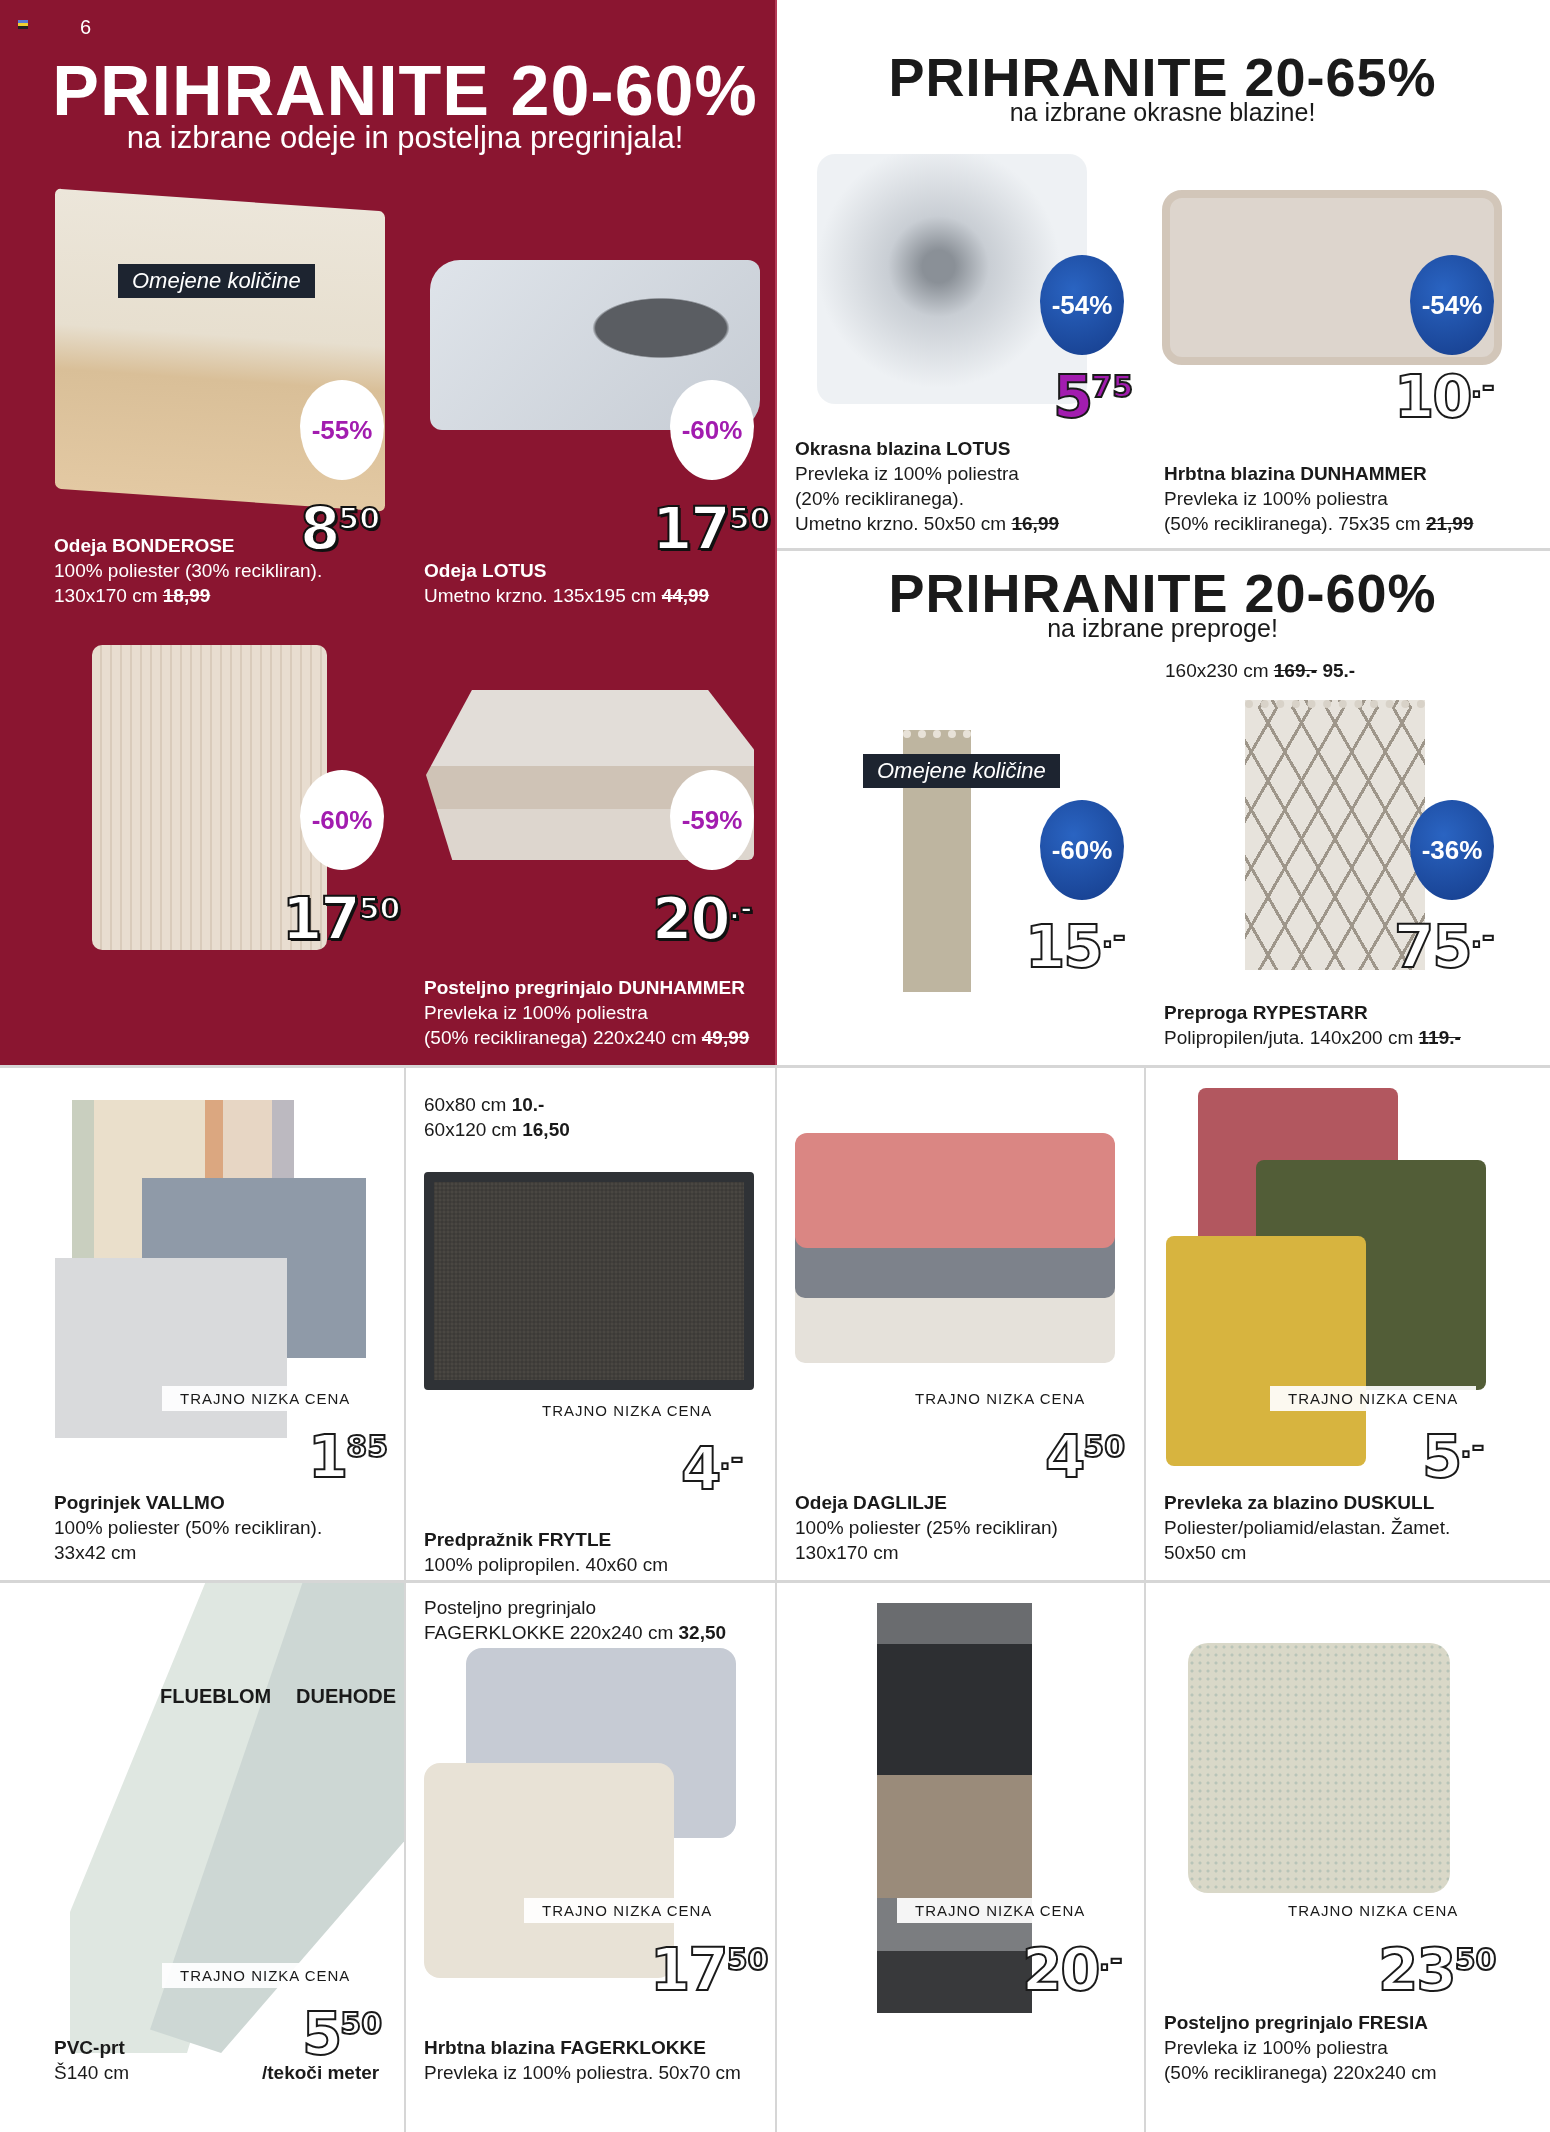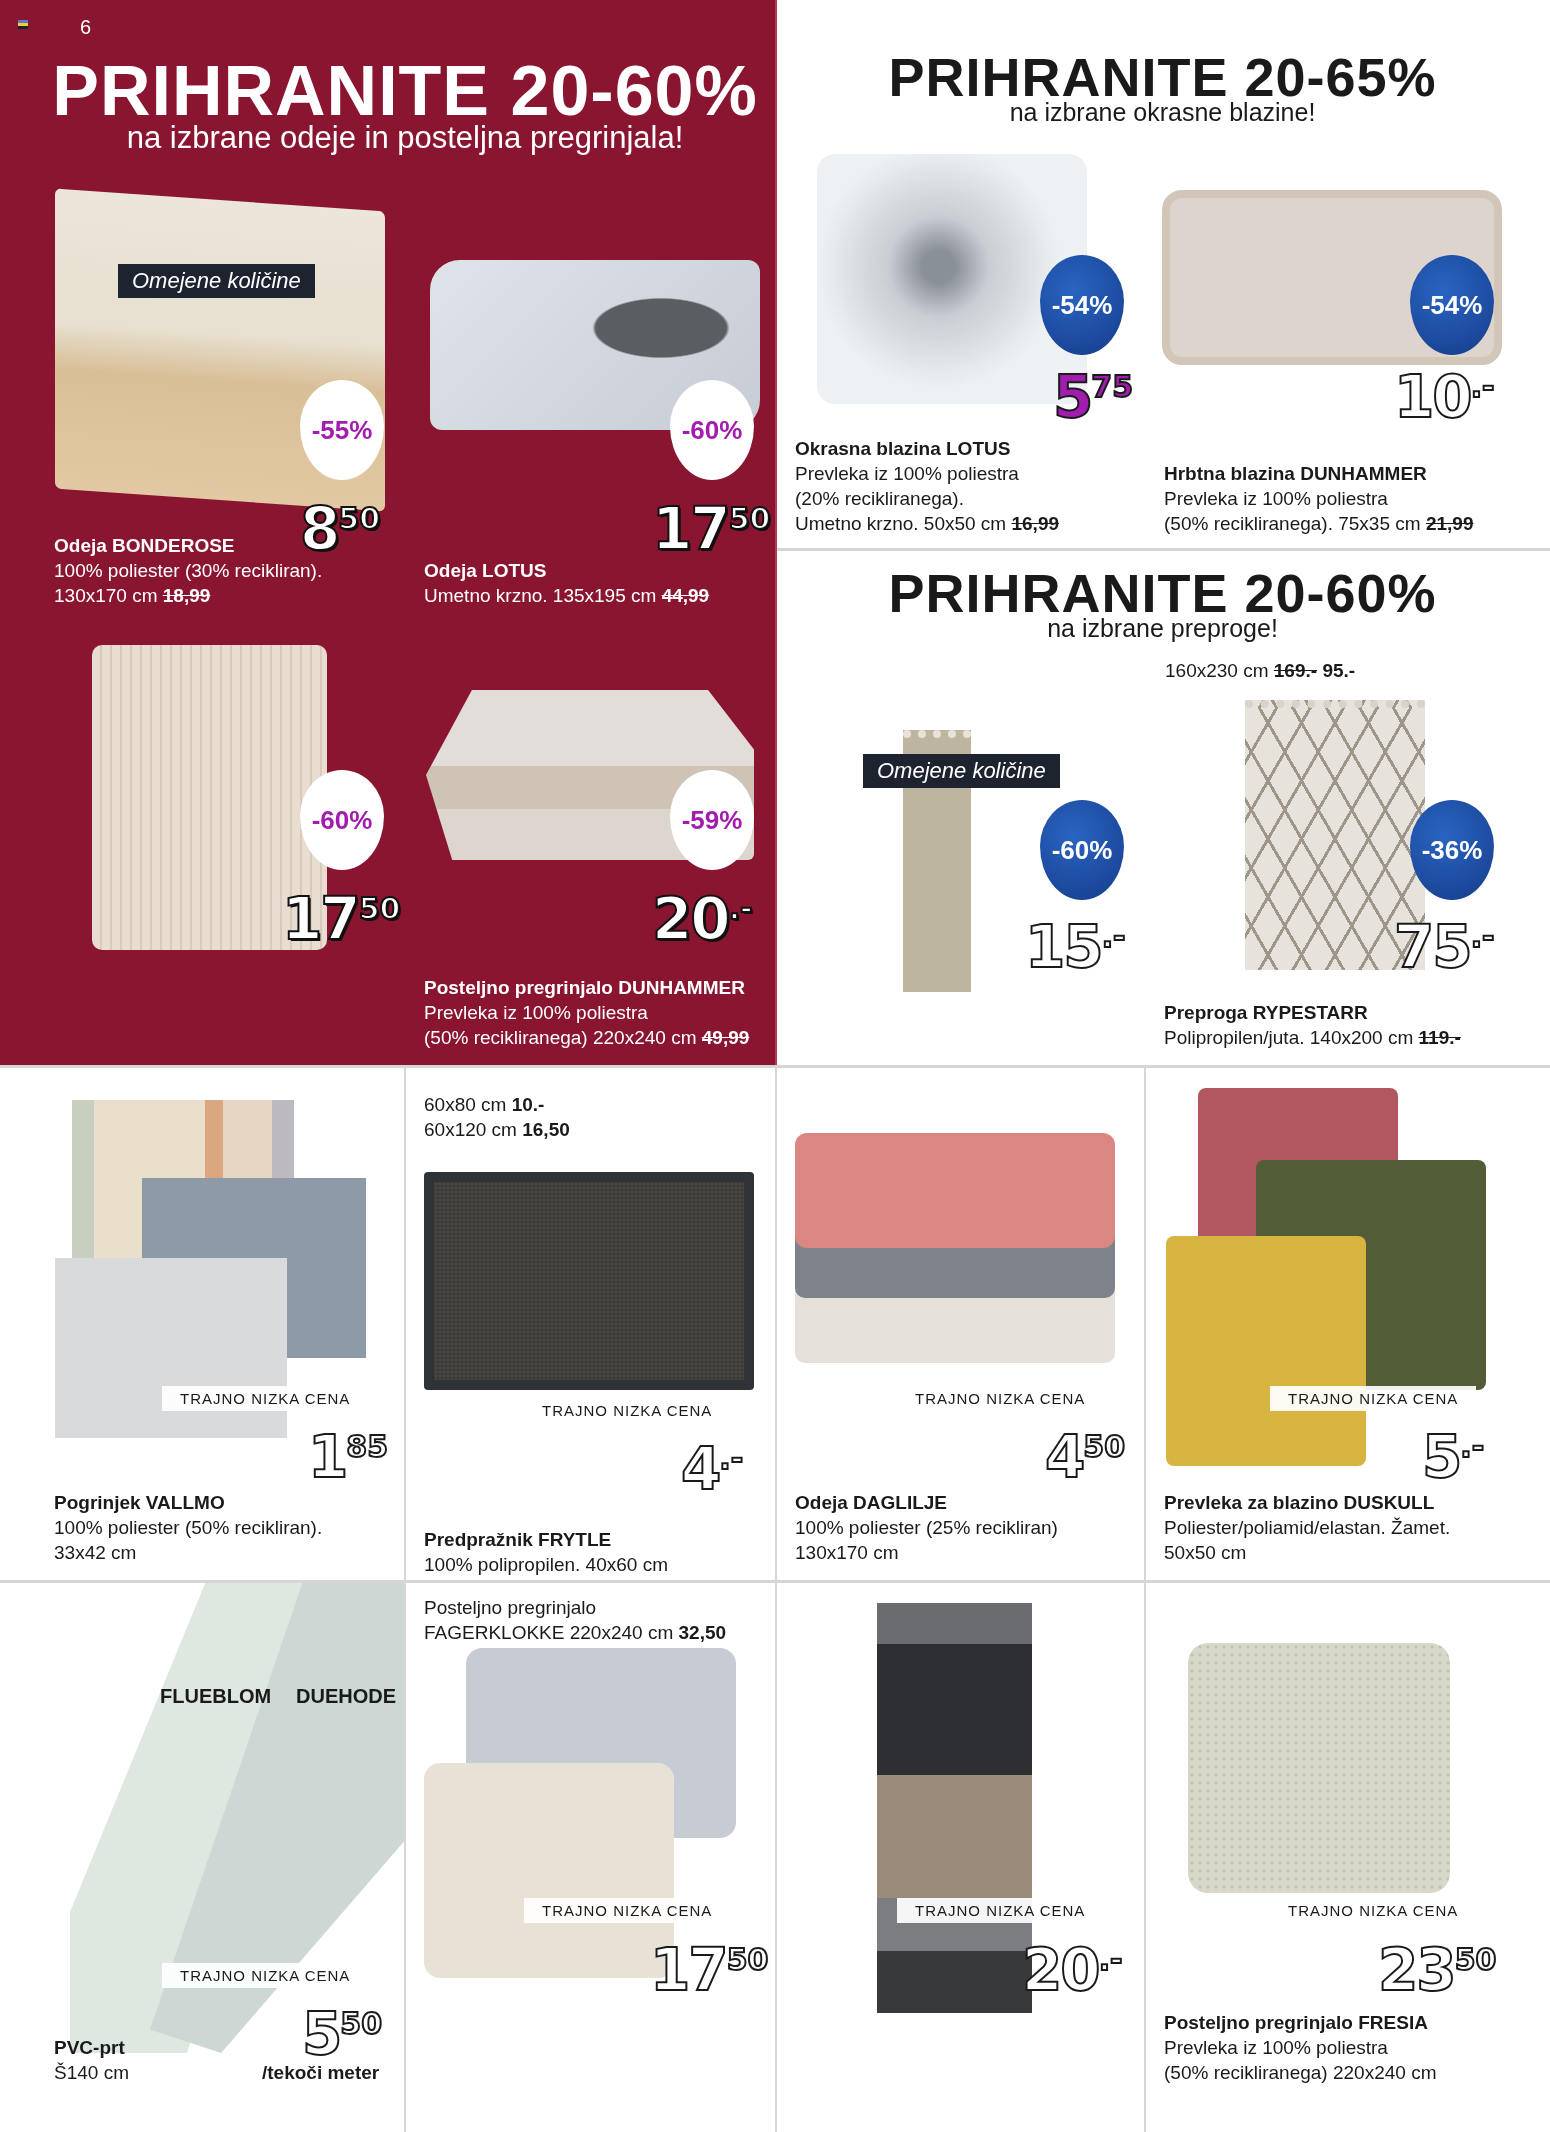--- a/index.html
+++ b/index.html
@@ -215,20 +215,24 @@
   <div class="abs pname" style="left:262px;top:477px">/tekoči meter</div>
 </div>
 
 <div class="abs" style="left:406px;top:1583px;width:369px;height:549px">
   <div class="abs pdesc" style="left:18px;top:12px">Posteljno pregrinjalo</div>
   <div class="abs pdesc" style="left:18px;top:37px"><span>FAGERKLOKKE 220x240 cm</span> <b>32,50</b></div>
   <div class="abs" style="left:60px;top:65px;width:270px;height:190px;background:#c6cbd4;border-radius:16px"></div>
   <div class="abs" style="left:18px;top:180px;width:250px;height:215px;background:#e8e2d6;border-radius:16px"></div>
   <div class="abs tnc" style="left:118px;top:315px">TRAJNO NIZKA CENA</div>
   <div class="abs price" style="left:244px;top:358px;color:#fff"><span>17</span><sup>50</sup></div>
+  <div class="abs" style="left:18px;top:452px;width:345px">
+    <div class="pname">Hrbtna blazina FAGERKLOKKE</div>
+    <div class="pdesc">Prevleka iz 100% poliestra. 50x70 cm</div>
+  </div>
 </div>
 
 <div class="abs" style="left:777px;top:1583px;width:367px;height:549px">
   <div class="abs" style="left:100px;top:20px;width:155px;height:410px;background:linear-gradient(180deg,#6a6c6f 0 10%,#2d2f32 10% 42%,#9a8b7a 42% 72%,#7b7d80 72% 85%,#38393b 85%)"></div>
   <div class="abs tnc" style="left:120px;top:315px">TRAJNO NIZKA CENA</div>
   <div class="abs price" style="left:245px;top:358px;color:#fff"><span>20</span><sup>.-</sup></div>
 </div>
 
 <div class="abs" style="left:1146px;top:1583px;width:404px;height:549px">
   <div class="abs" style="left:42px;top:60px;width:262px;height:250px;background:radial-gradient(#b8c4b8 1px,transparent 2px),#d9d8c8;background-size:8px 8px;border-radius:20px"></div>

